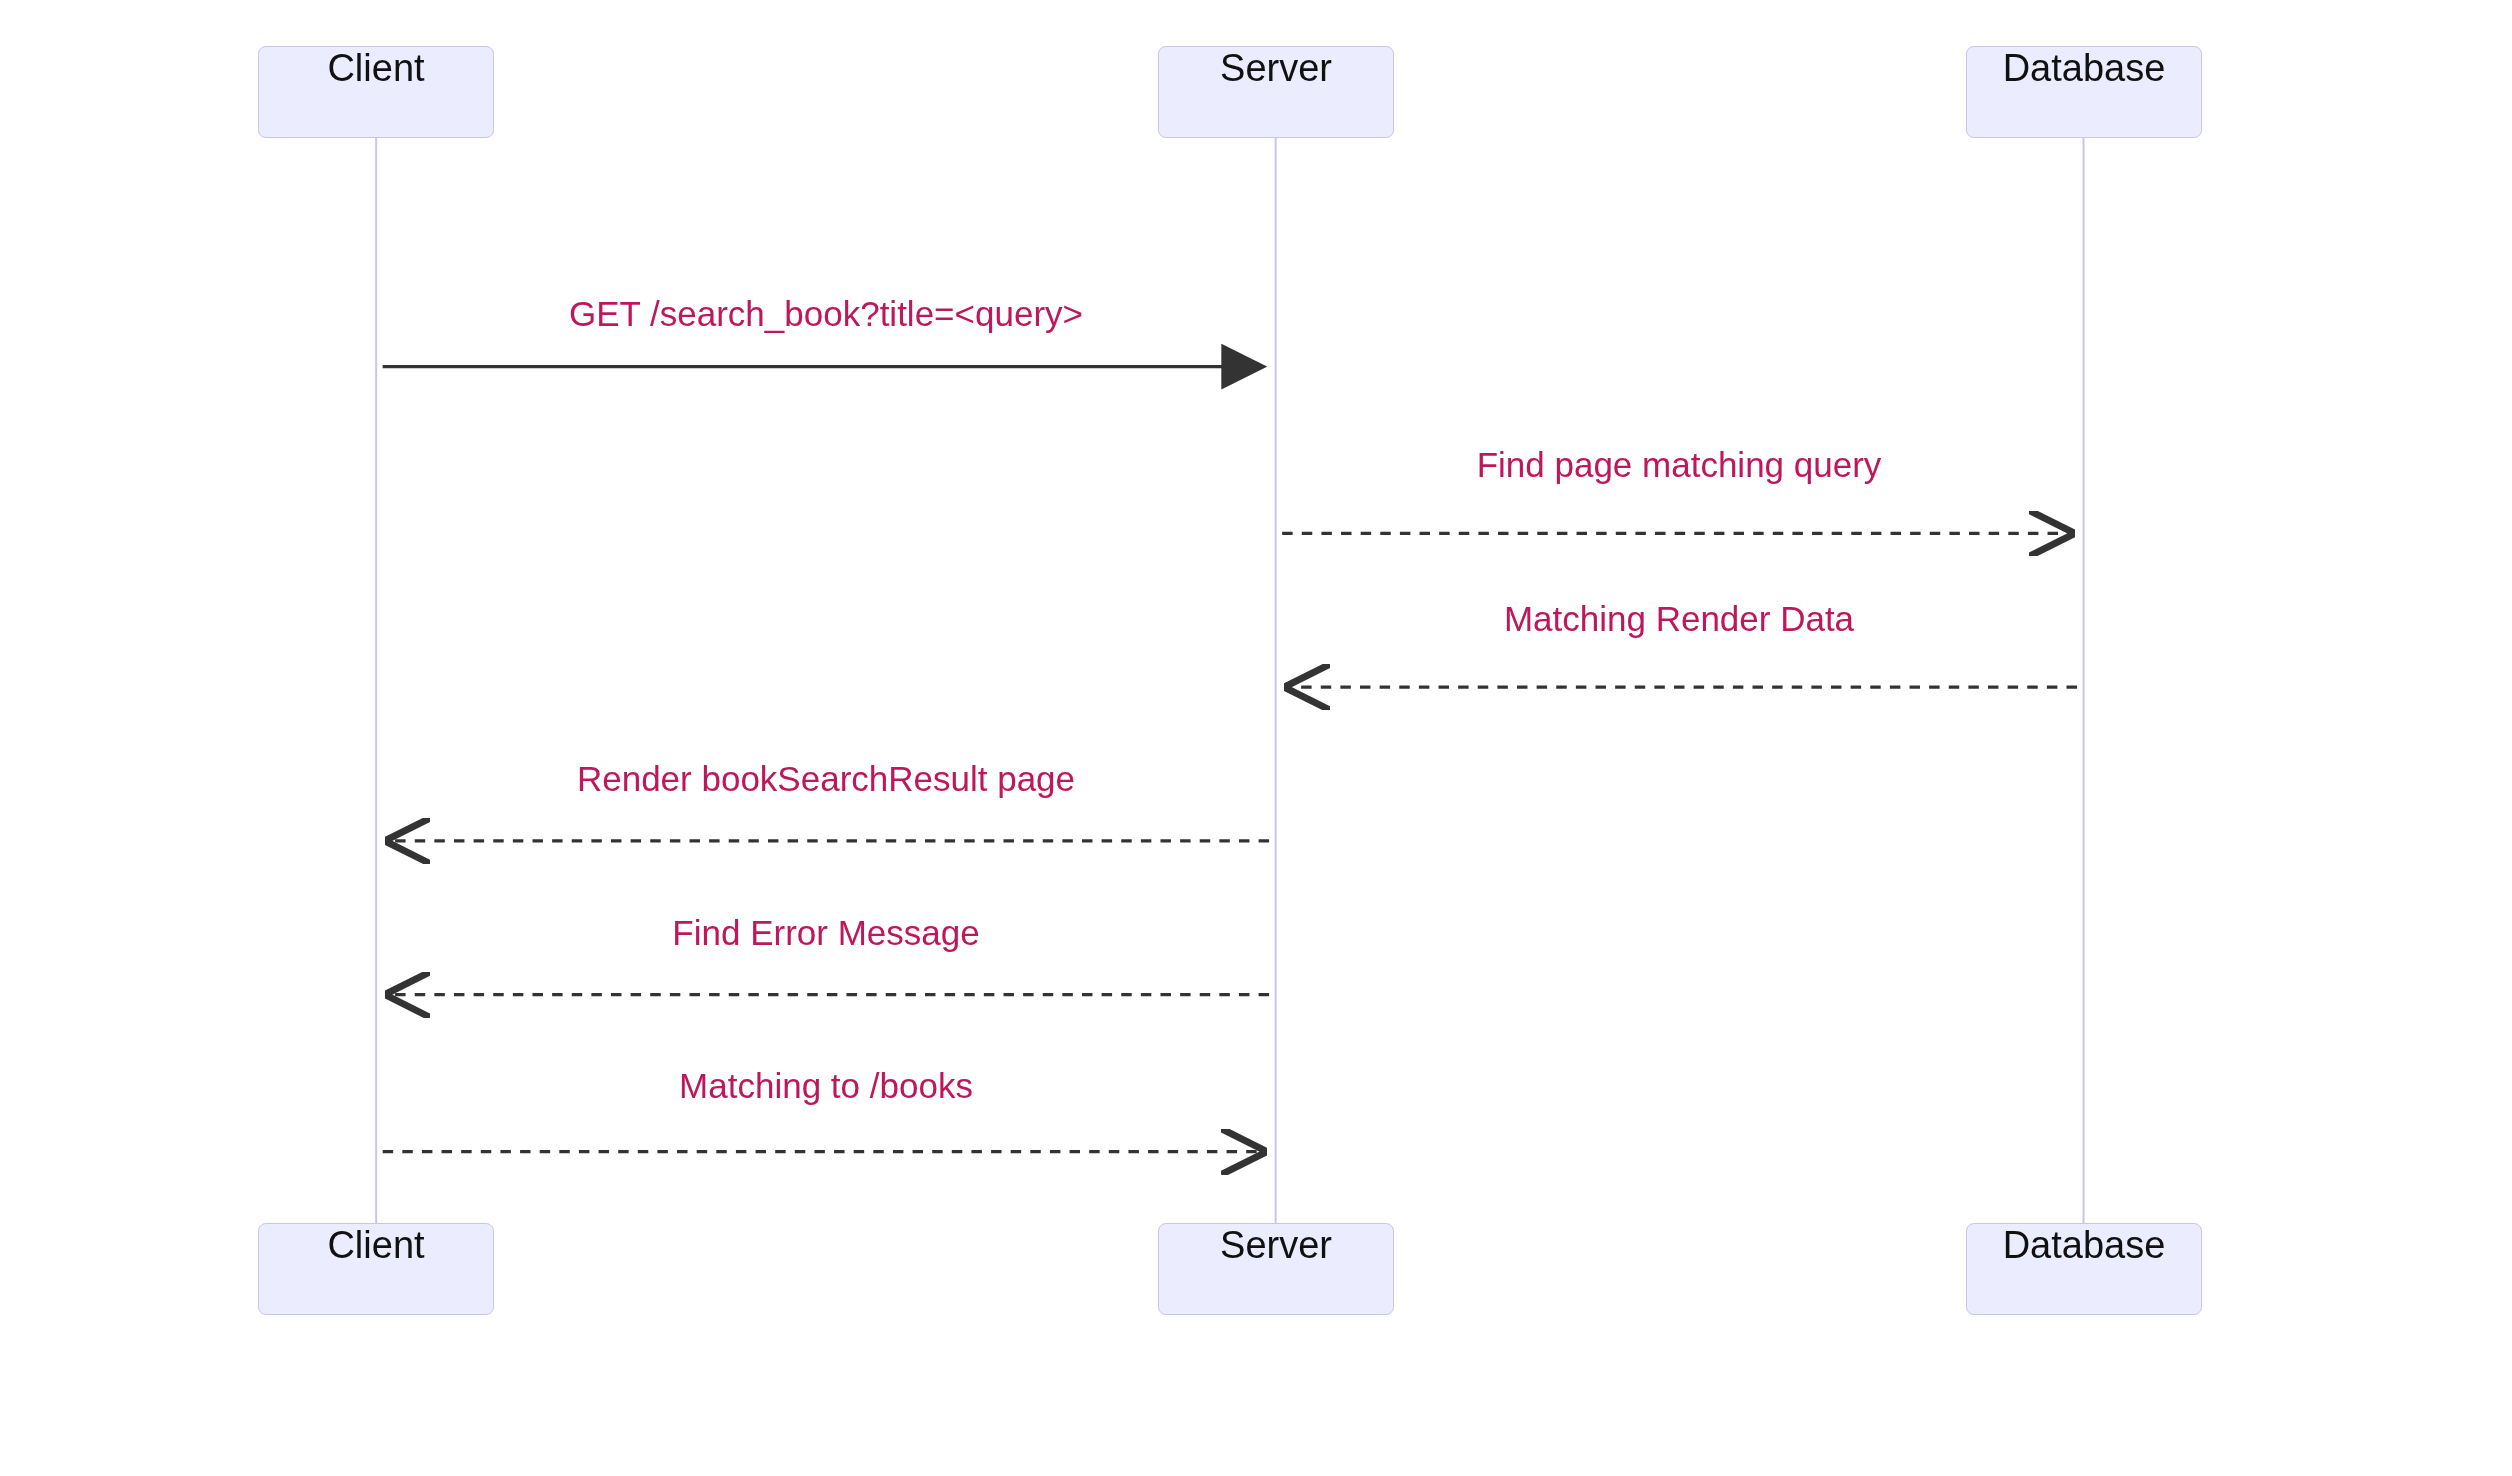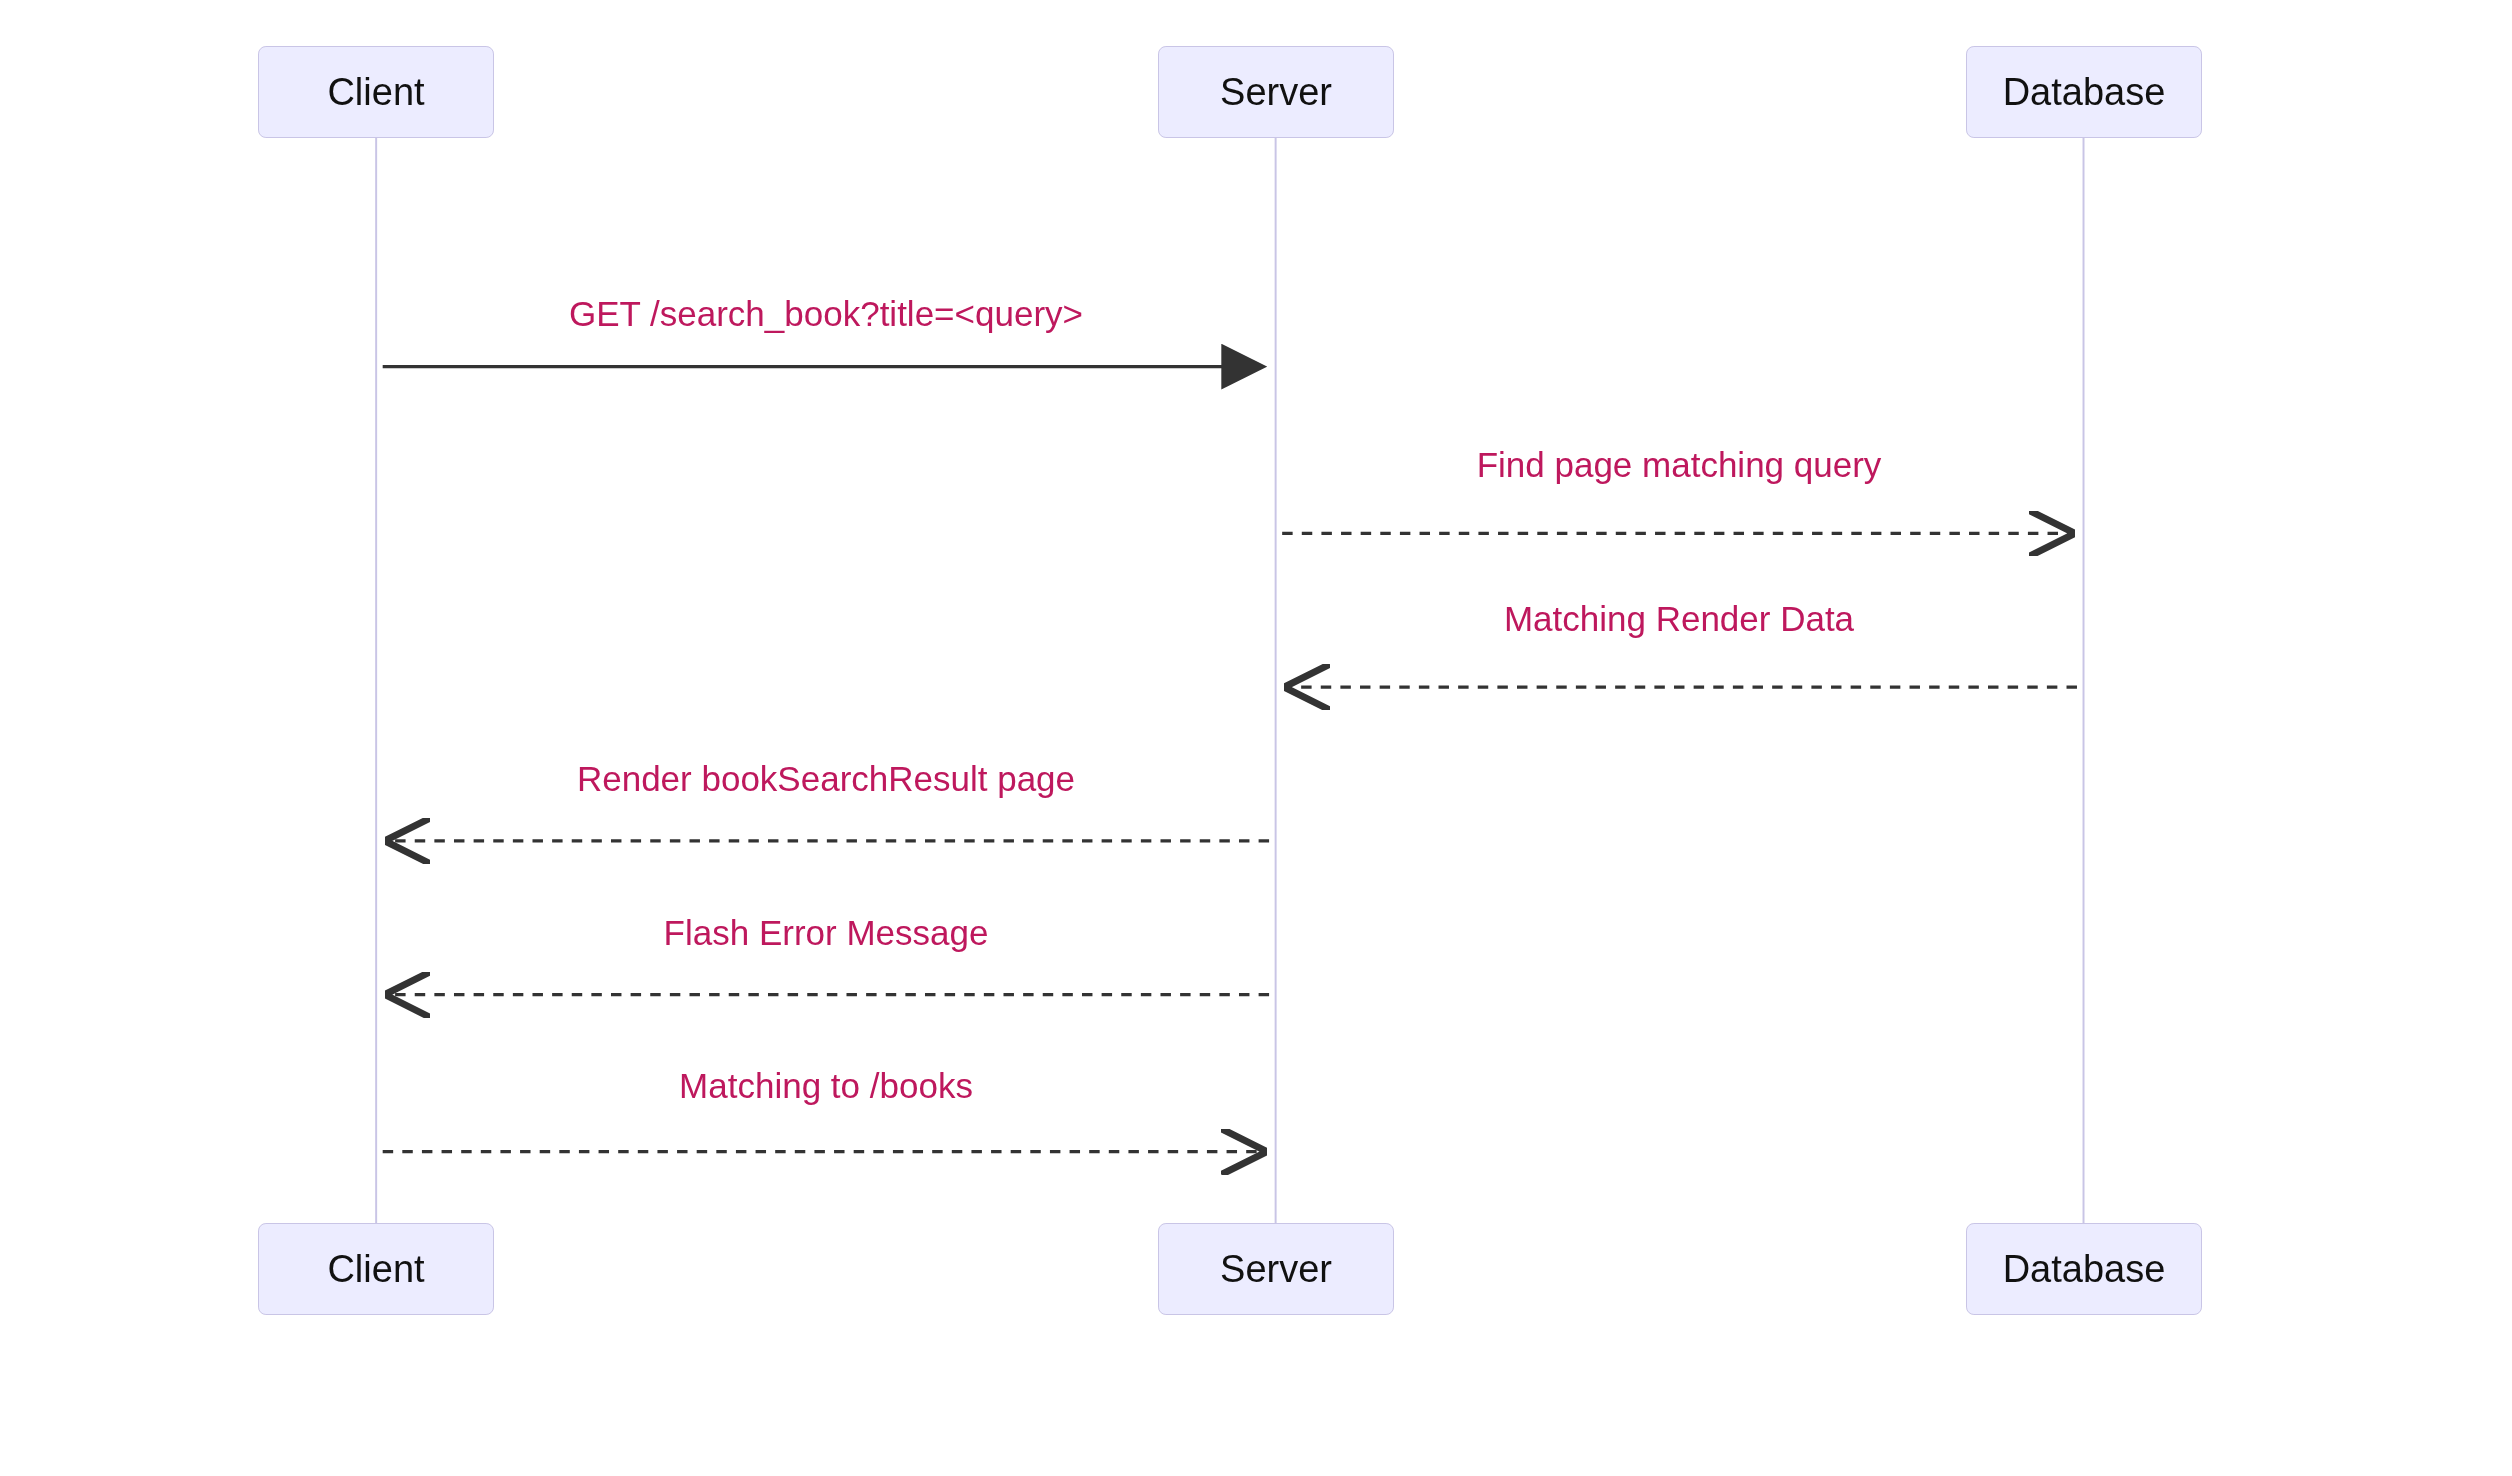--- a/index.html
+++ b/index.html
@@ -22,21 +22,20 @@
     width: 2512px;
     height: 1477px;
   }
   .participant-box {
     position: absolute;
     box-sizing: border-box;
     background: #ECECFF;
     border: 1.3px solid #C9C5E6;
     border-radius: 7.9px;
     display: flex;
-    align-items: center;
     justify-content: center;
     width: 236px;
     height: 92px;
   }
   .participant-label {
     font-size: 38px;
     color: #111;
     text-align: center;
   }
   .msg-label {
@@ -97,17 +96,17 @@
     <div class="participant-label">Server</div>
   </div>
   <div class="participant-box" style="left:1966px; top:1223px;">
     <div class="participant-label">Database</div>
   </div>
 
   <div class="msg-label" style="left:826px; top:294px;">GET /search_book?title=&lt;query&gt;</div>
   <div class="msg-label" style="left:1679px; top:445px;">Find page matching query</div>
   <div class="msg-label" style="left:1679px; top:599px;">Matching Render Data</div>
   <div class="msg-label" style="left:826px; top:759px;">Render bookSearchResult page</div>
-  <div class="msg-label" style="left:826px; top:913px;">Flash Error Message</div>
+  <div class="msg-label" style="left:826px; top:913px;">Find Error Message</div>
   <div class="msg-label" style="left:826px; top:1066px;">Matching to /books</div>
 
 </div>
 
 
 </body></html>

